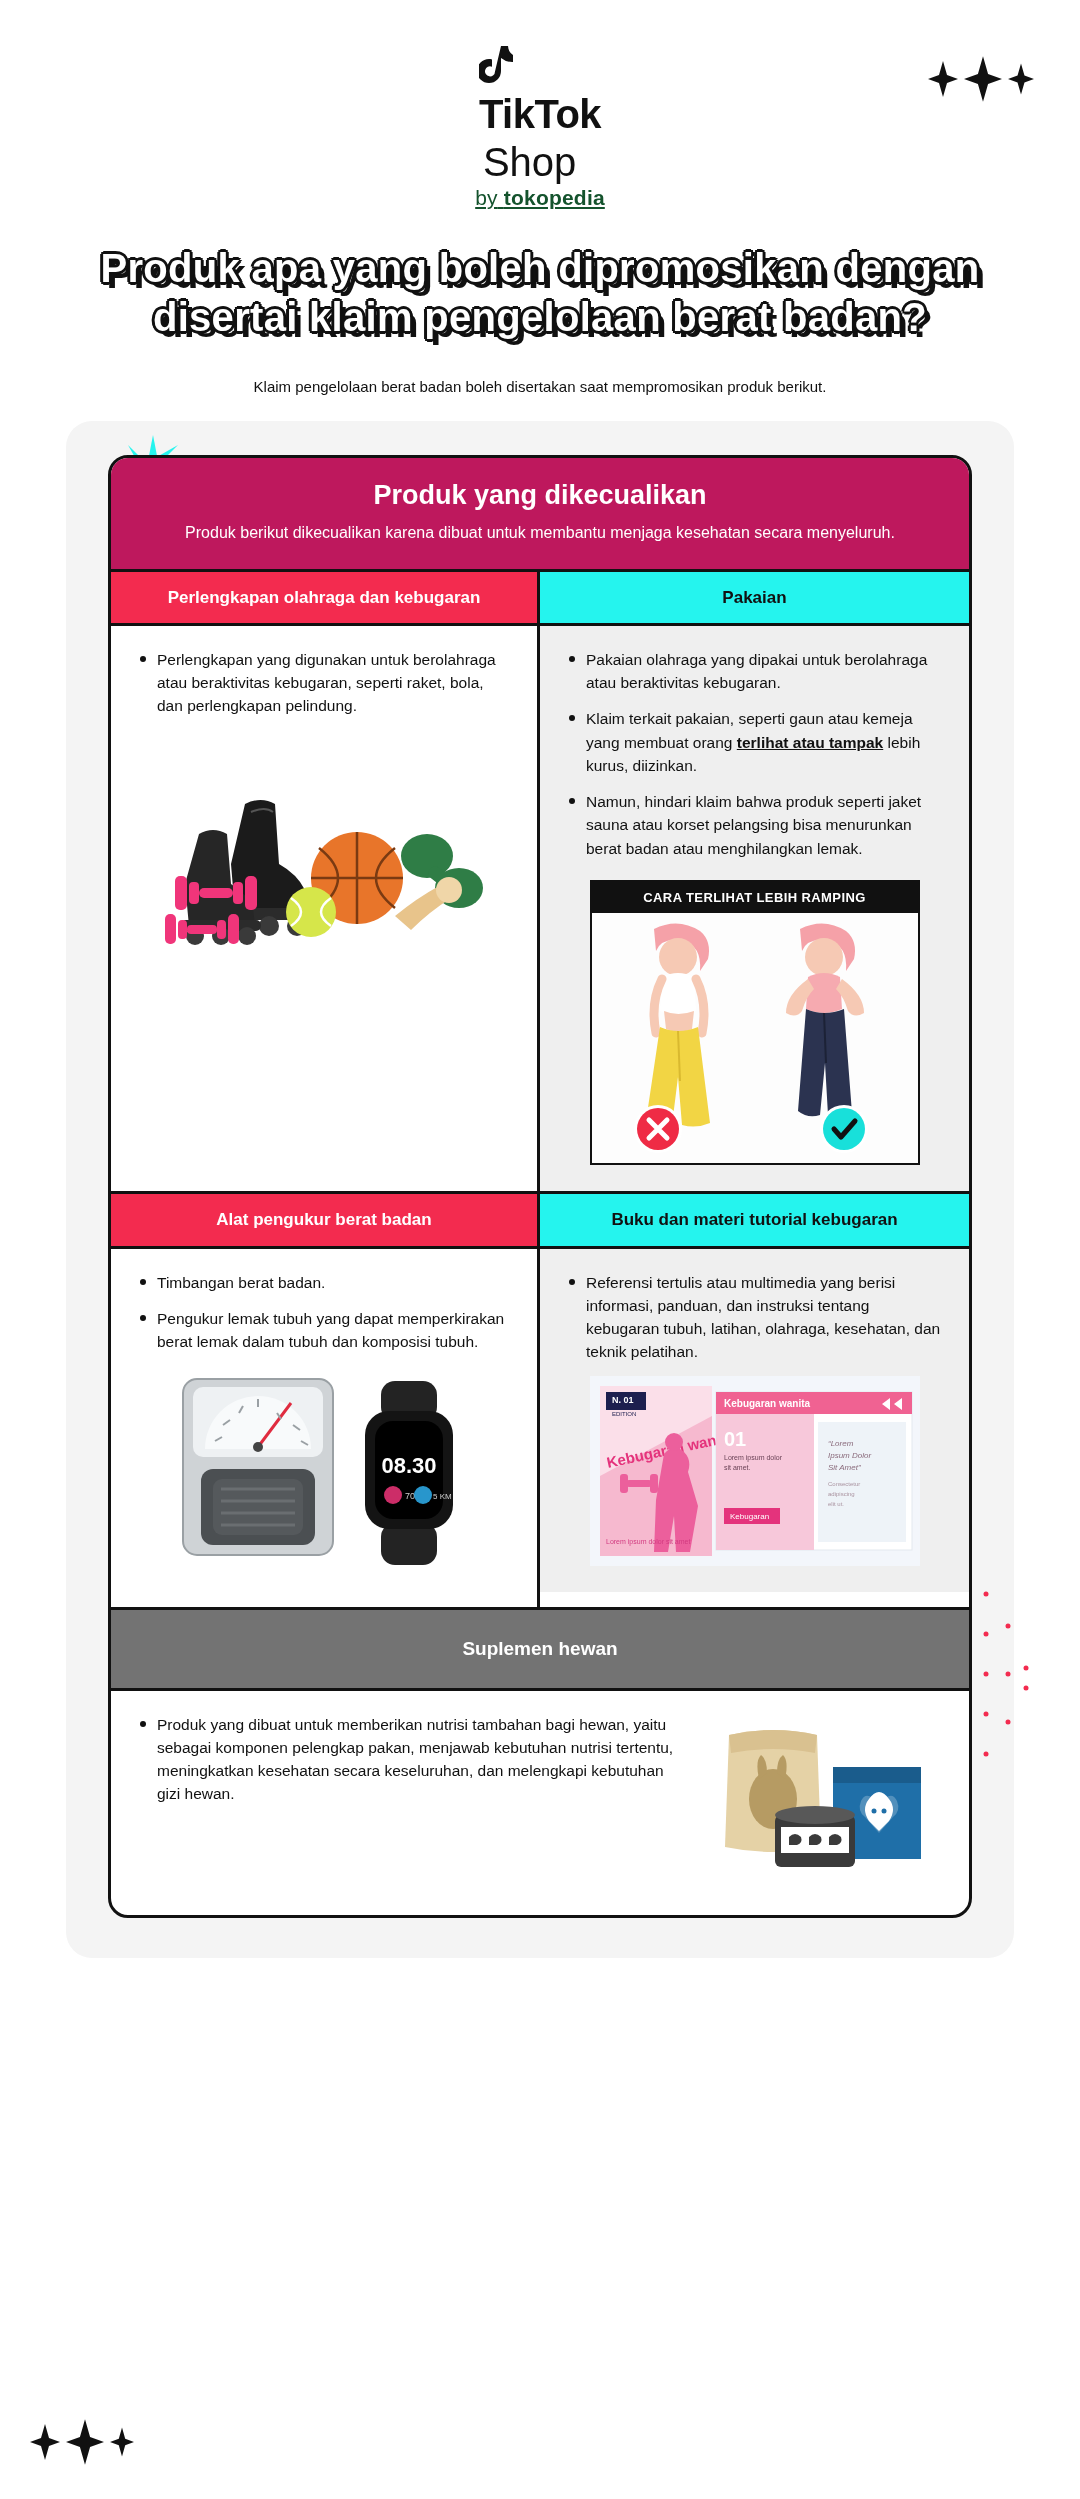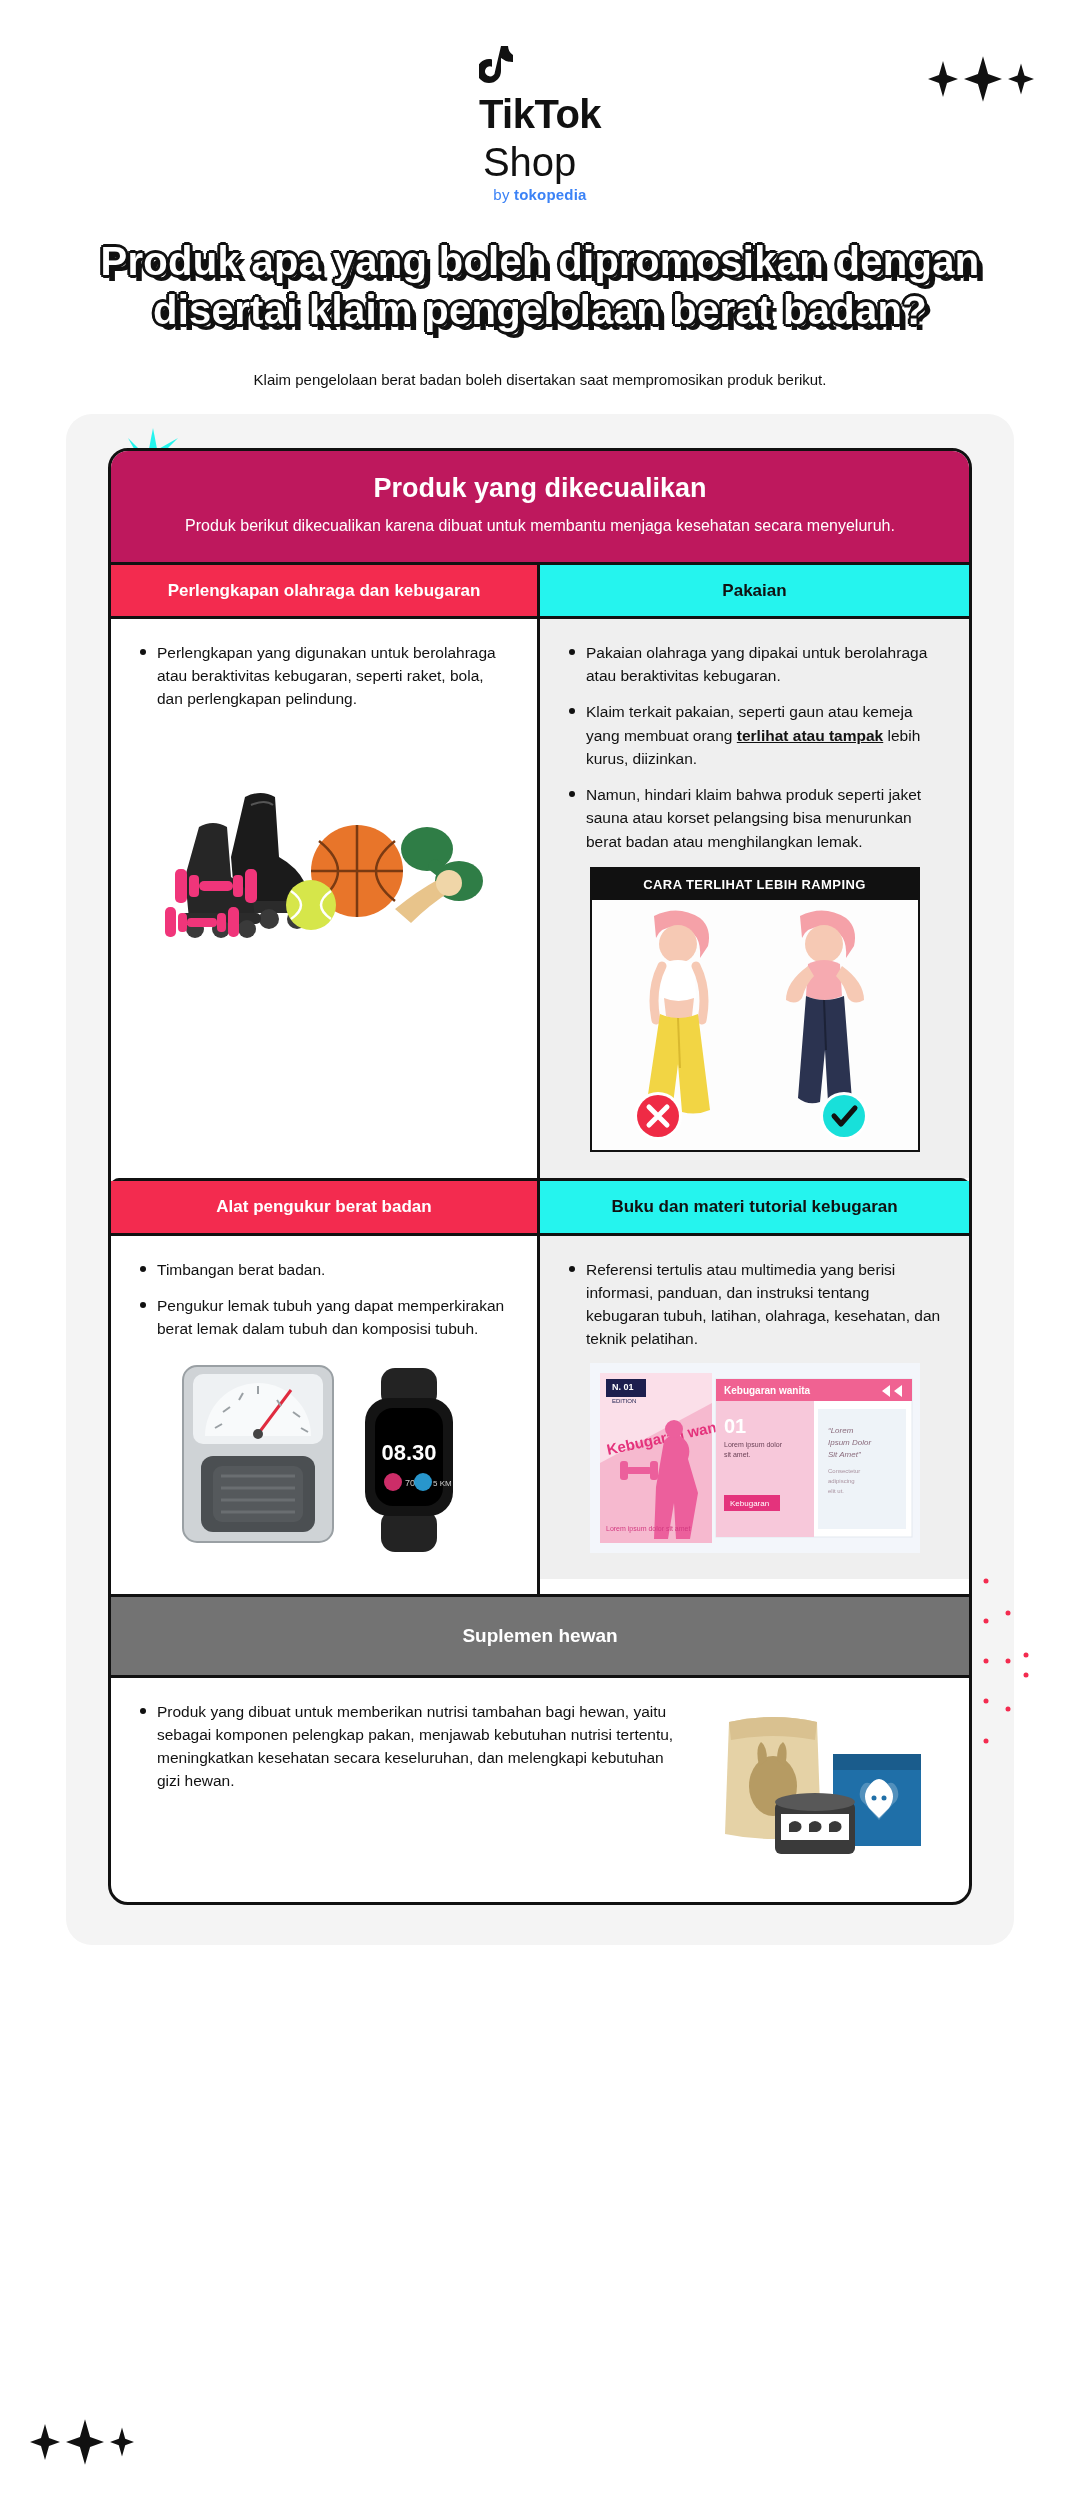--- a/index.html
+++ b/index.html
@@ -40,24 +40,25 @@
     color: #111;
   }
   .brand-shop {
     font-size: 40px;
     font-weight: 400;
     line-height: 44px;
     color: #111;
     margin-left: 4px;
   }
   .brand-sub {
-    font-size: 15px;
-    color: #3b82f6;
+    font-size: 21px;
+    color: #14532d;
     margin-top: 2px;
     letter-spacing: 0.2px;
+    text-decoration: underline;
   }
   .brand-sub .tok { font-weight: bold; }
 
   
   .sparkle-tr {
     position: absolute;
     top: 56px; right: 46px;
     display: flex; gap: 6px; align-items: center;
   }
   .sparkle-bl {
@@ -133,21 +134,21 @@
     font-size: 27px;
     font-weight: bold;
     margin-bottom: 10px;
   }
   .gray-head p {
     font-size: 16px;
     line-height: 1.45;
     font-weight: 400;
   }
 
-  .row { display: flex; border-radius: 8px; }
+  .row { display: flex; }
   .col { width: 50%; position: relative; }
   .col.left { border-right: 3px solid #111; }
 
   .band {
     padding: 15px 10px;
     text-align: center;
     font-weight: bold;
     font-size: 17px;
     line-height: 1.25;
     border-bottom: 3px solid #111;
@@ -199,21 +200,21 @@
     display: flex;
     padding: 22px 26px 28px 26px;
     gap: 5px;
     align-items: flex-start;
   }
   .bottom-text { flex: 1 1 auto; font-size: 15.5px; line-height: 1.5; }
   .bottom-illus { flex: 0 0 250px; }
 
   
   .imgcard {
-    margin: 14px auto 6px;
+    margin: 20px auto 6px;
     width: 330px;
     border: 2px solid #111;
     background: #fff;
   }
   .imgcard-head {
     background: #111;
     color: #fff;
     font-size: 13px;
     font-weight: bold;
     text-align: center;

